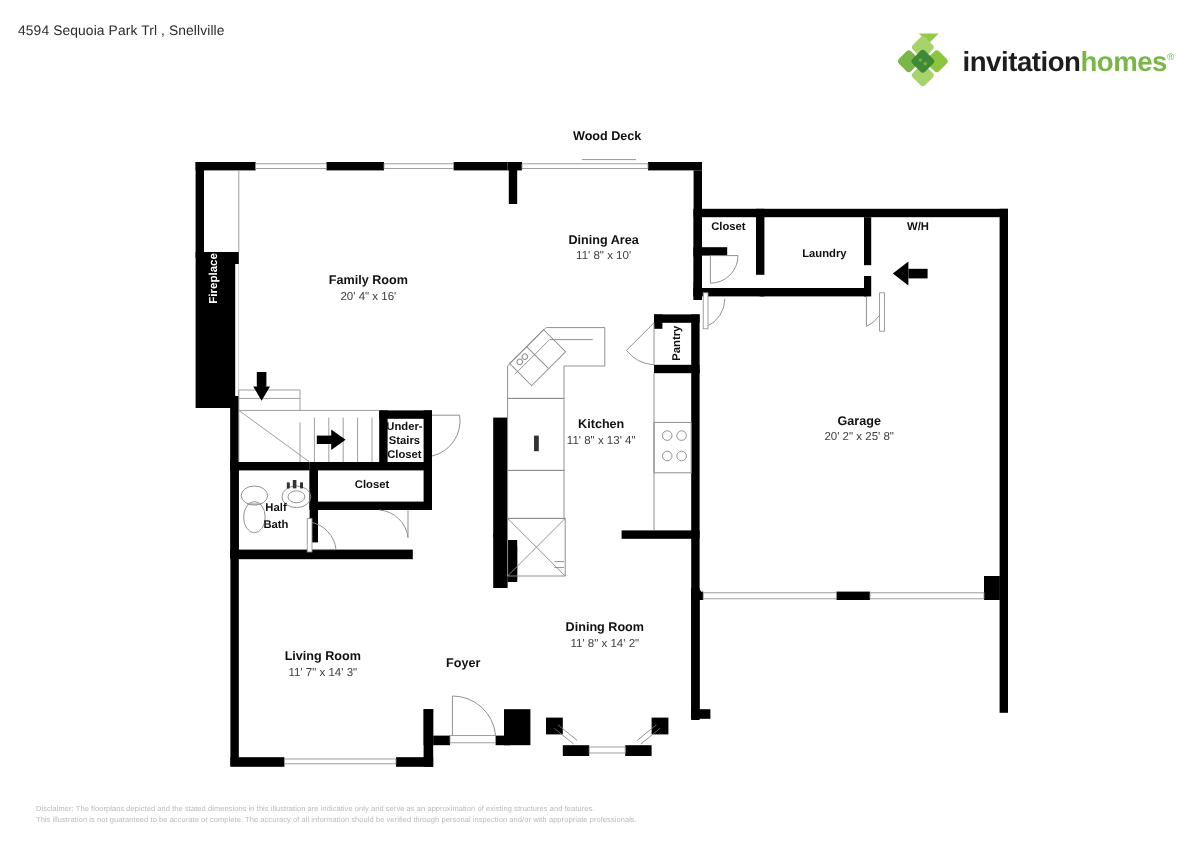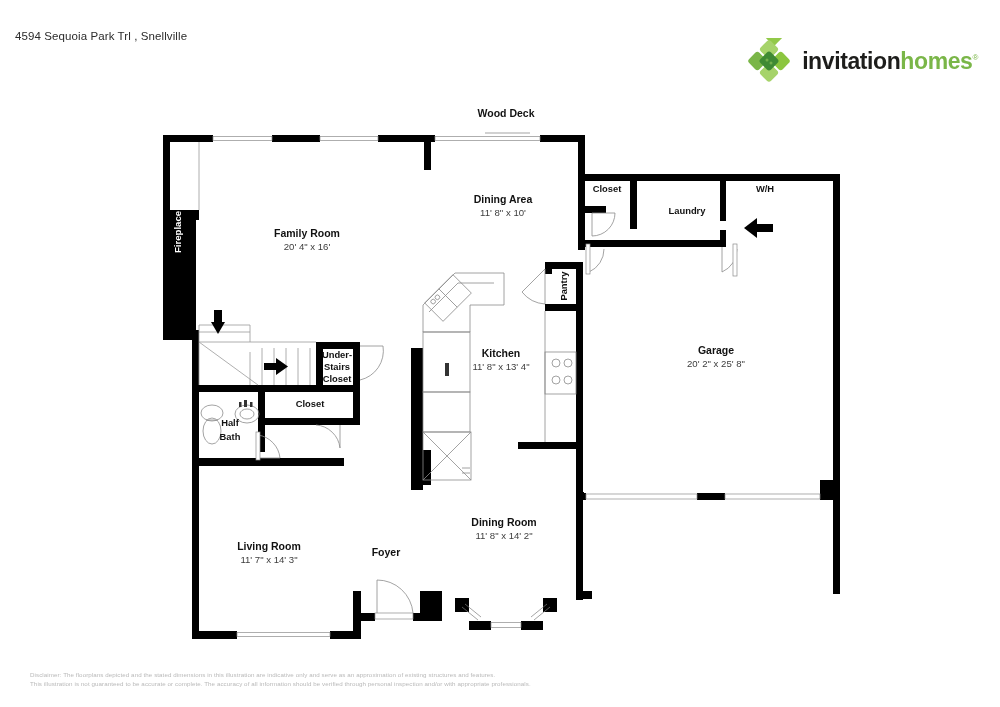--- a/index.html
+++ b/index.html
@@ -12,21 +12,21 @@
     height: 707px;
     position: relative;
     font-family: "Liberation Sans", sans-serif;
     color: #1a1a1a;
     overflow: hidden;
   }
 
   
   #header {
     position: absolute;
-    left: 0; top: 14px;
+    left: 0; top: 4px;
     width: 1000px;
     height: 80px;
   }
   #address-block {
     position: absolute;
     left: 15px;
     top: 14px;
     line-height: 1.55;
   }
   #address-line {

